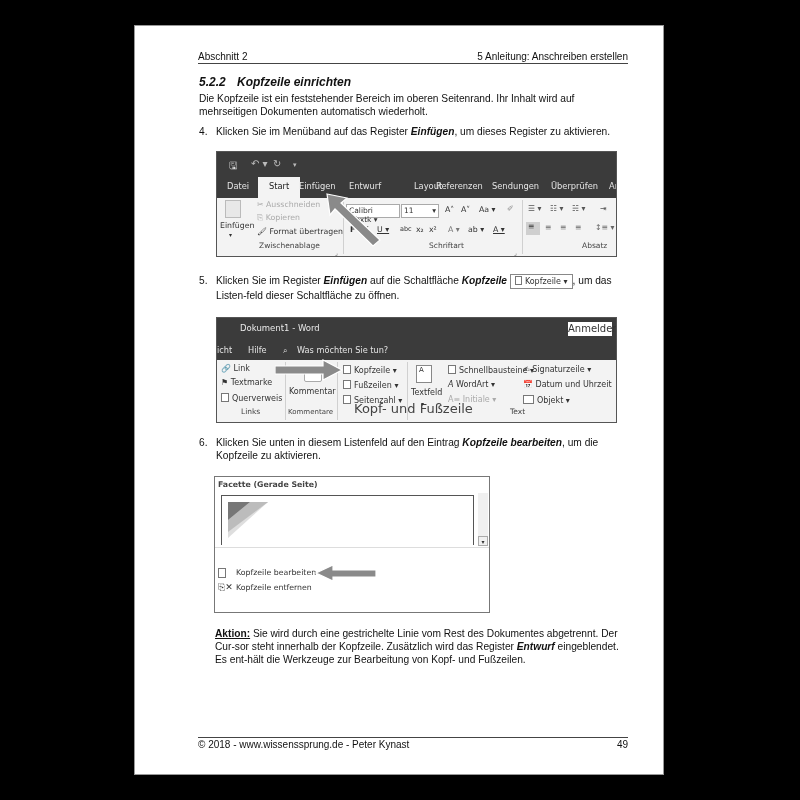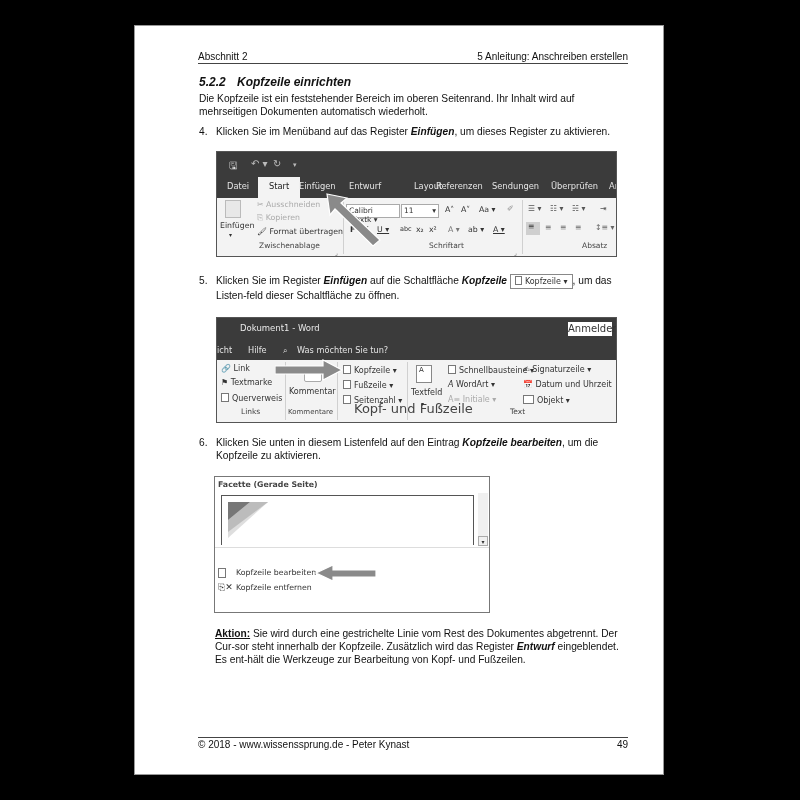--- a/index.html
+++ b/index.html
@@ -174,21 +174,21 @@
       <span class="r-item" style="left:4px;top:4px;"><span>🔗</span> <span>Link</span></span>
       <span class="r-item" style="left:4px;top:18px;"><span>⚑</span> <span>Textmarke</span></span>
       <span class="r-item" style="left:4px;top:33px;"><span class="mini-ico"></span><span>Querverweis</span></span>
       <span class="grp-label" style="left:24px;">Links</span>
       <div class="vsep" style="left:68px;height:58px;"></div>
       <div class="r-item" style="left:87px;top:8px;width:18px;height:14px;border:1px solid #aaa;background:#fff;border-radius:2px;"></div>
       <span class="r-item" style="left:72px;top:27px;">Kommentar</span>
       <span class="grp-label" style="left:71px;font-size:7px;">Kommentare</span>
       <div class="vsep" style="left:120px;height:58px;"></div>
       <span class="r-item" style="left:126px;top:5px;"><span class="mini-ico"></span><span>Kopfzeile ▾</span></span>
-      <span class="r-item" style="left:126px;top:20px;"><span class="mini-ico"></span><span>Fußzeile ▾</span></span>
+      <span class="r-item" style="left:126px;top:20px;"><span class="mini-ico"></span><span>Fußzeilen ▾</span></span>
       <span class="r-item" style="left:126px;top:35px;"><span class="mini-ico"></span><span>Seitenzahl ▾</span></span>
       <span class="grp-label" style="left:123px;font-size:13px;padding-left:14px;">Kopf- und Fußzeile</span>
       <div class="vsep" style="left:190px;height:58px;"></div>
       <div class="r-item" style="left:199px;top:5px;width:16px;height:18px;border:1px solid #888;background:#fff;font-size:7px;padding-left:2px;">A</div>
       <span class="r-item" style="left:194px;top:28px;">Textfeld</span>
       <span class="r-item" style="left:204px;top:40px;font-size:6px;">▾</span>
       <span class="r-item" style="left:231px;top:5px;"><span class="mini-ico"></span><span>Schnellbausteine ▾</span></span>
       <span class="r-item" style="left:231px;top:20px;"><span style="font-style:italic;">A</span> <span>WordArt ▾</span></span>
       <span class="r-item disabled" style="left:231px;top:35px;"><span>A≡</span> <span>Initiale ▾</span></span>
       <span class="r-item" style="left:306px;top:5px;"><span>✍</span> <span>Signaturzeile ▾</span></span>

